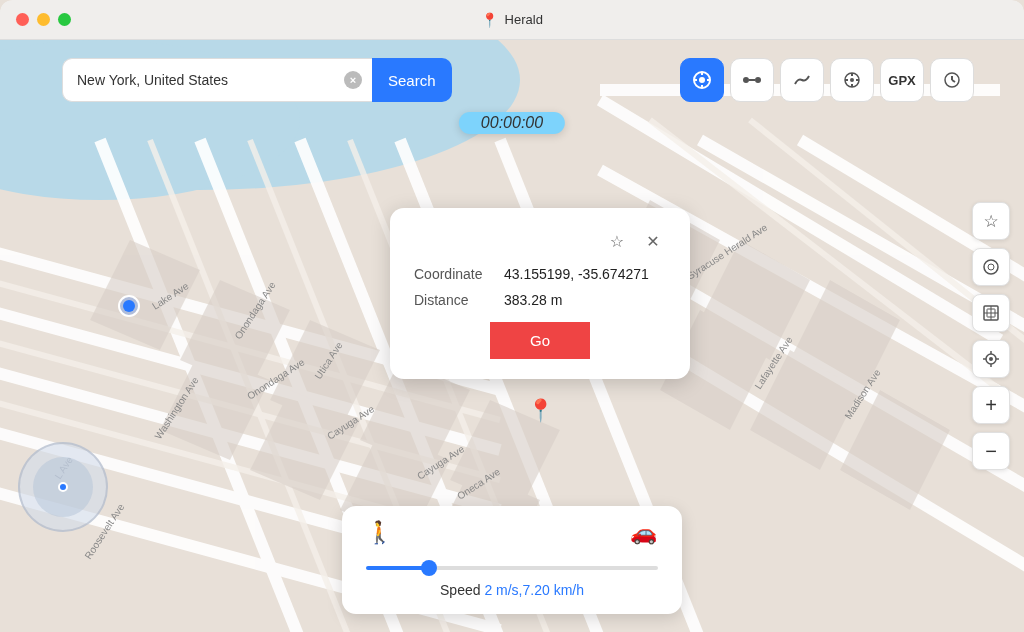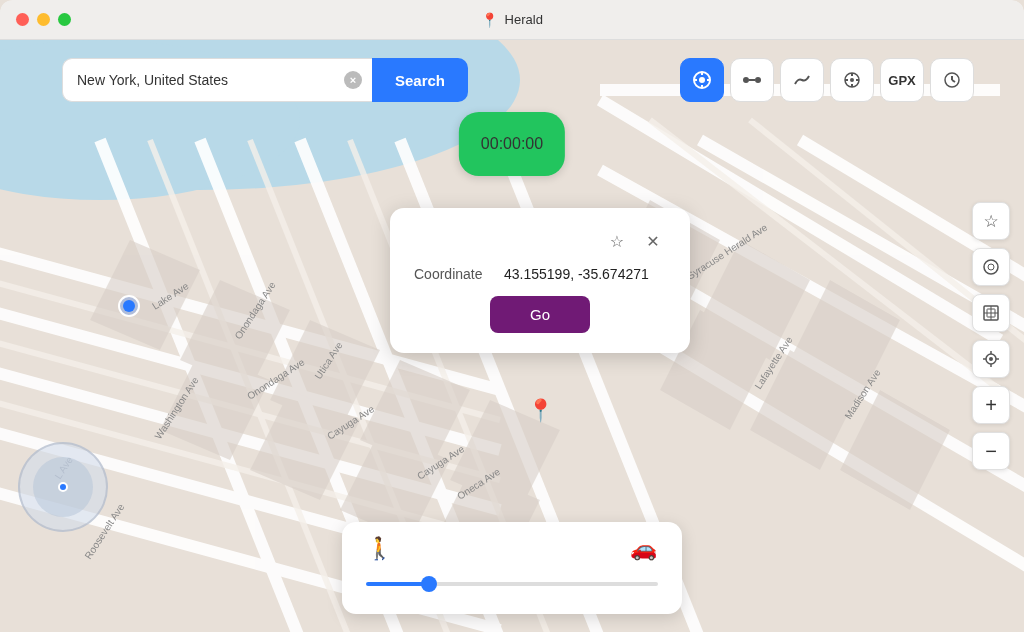--- a/index.html
+++ b/index.html
@@ -110,27 +110,27 @@
       display: flex;
       align-items: center;
       justify-content: center;
       cursor: pointer;
       color: white;
       font-size: 11px;
       font-weight: bold;
     }
     .search-button {
       height: 44px;
-      padding: 0 23px;
+      padding: 0 16px;
       background: #2979ff;
       color: white;
       border: none;
       border-radius: 0 10px 10px 0;
       font-size: 15px;
-      font-weight: 700;
+      font-weight: 400;
       cursor: pointer;
     }
 
     
     .top-toolbar {
       position: absolute;
       top: 18px;
       right: 50px;
       display: flex;
       align-items: center;
@@ -161,28 +161,29 @@
       font-weight: 600;
       color: #333;
     }
 
     
     .timer-pill {
       position: absolute;
       top: 72px;
       left: 50%;
       transform: translateX(-50%);
-      background: #22c55e;
+      background: #7dd3fc;
       border-radius: 20px;
-      padding: 23px 22px;
+      padding: 2px 22px;
       font-size: 16px;
       font-weight: 500;
       color: #333;
       box-shadow: 0 2px 8px rgba(0,0,0,0.15);
       z-index: 10;
+      font-style: italic;
     }
 
     
     .location-popup {
       position: absolute;
       top: 168px;
       left: 390px;
       background: white;
       border-radius: 14px;
       padding: 20px 24px;
@@ -220,24 +221,24 @@
     .popup-value {
       color: #222;
       font-weight: 400;
     }
     .popup-go-btn {
       display: flex;
       justify-content: center;
       margin-top: 14px;
     }
     .go-button {
-      background: #701a75;
+      background: #ef4444;
       color: white;
       border: none;
-      border-radius: 8px;
+      border-radius: 0;
       padding: 10px 40px;
       font-size: 15px;
       font-weight: 500;
       cursor: pointer;
     }
 
     
     .location-dot {
       position: absolute;
       top: 255px;
@@ -544,38 +545,47 @@
 
   <div class="location-popup">
     <div class="popup-header">
       <div class="popup-icon-btn">☆</div>
       <div class="popup-icon-btn">✕</div>
     </div>
     <div class="popup-row">
       <span class="popup-label">Coordinate</span>
       <span class="popup-value">43.155199, -35.674271</span>
     </div>
+    <div class="popup-row">
+      <span class="popup-label">Distance</span>
+      <span class="popup-value">383.28 m</span>
+    </div>
     <div class="popup-go-btn">
       <button class="go-button">Go</button>
     </div>
   </div>
 
   <div class="minimap">
     <div class="minimap-inner">
       <div class="minimap-dot"></div>
     </div>
   </div>
 
   <div class="speed-panel">
     <div class="speed-icons-row">
       <span class="speed-icon">🚶</span>
       <span class="speed-icon">🚗</span>
     </div>
     <div class="speed-slider-wrapper">
       <input type="range" class="speed-slider" min="0" max="100" value="20" style="">
+    </div>
+    <div class="speed-text">
+      <span>Speed</span>
+      <span> </span>
+      <span class="speed-value">2 m/s,7.20 km/h</span>
     </div>
   </div>
 
   <div class="right-toolbar">
     <div class="right-btn">☆</div>
     <div class="right-btn">
       <svg width="18" height="18" viewBox="0 0 18 18" fill="none" xmlns="http://www.w3.org/2000/svg">
         <circle cx="9" cy="9" r="7" stroke="#555" stroke-width="1.5"></circle>
         <circle cx="9" cy="9" r="3" stroke="#555" stroke-width="1"></circle>
       </svg>

